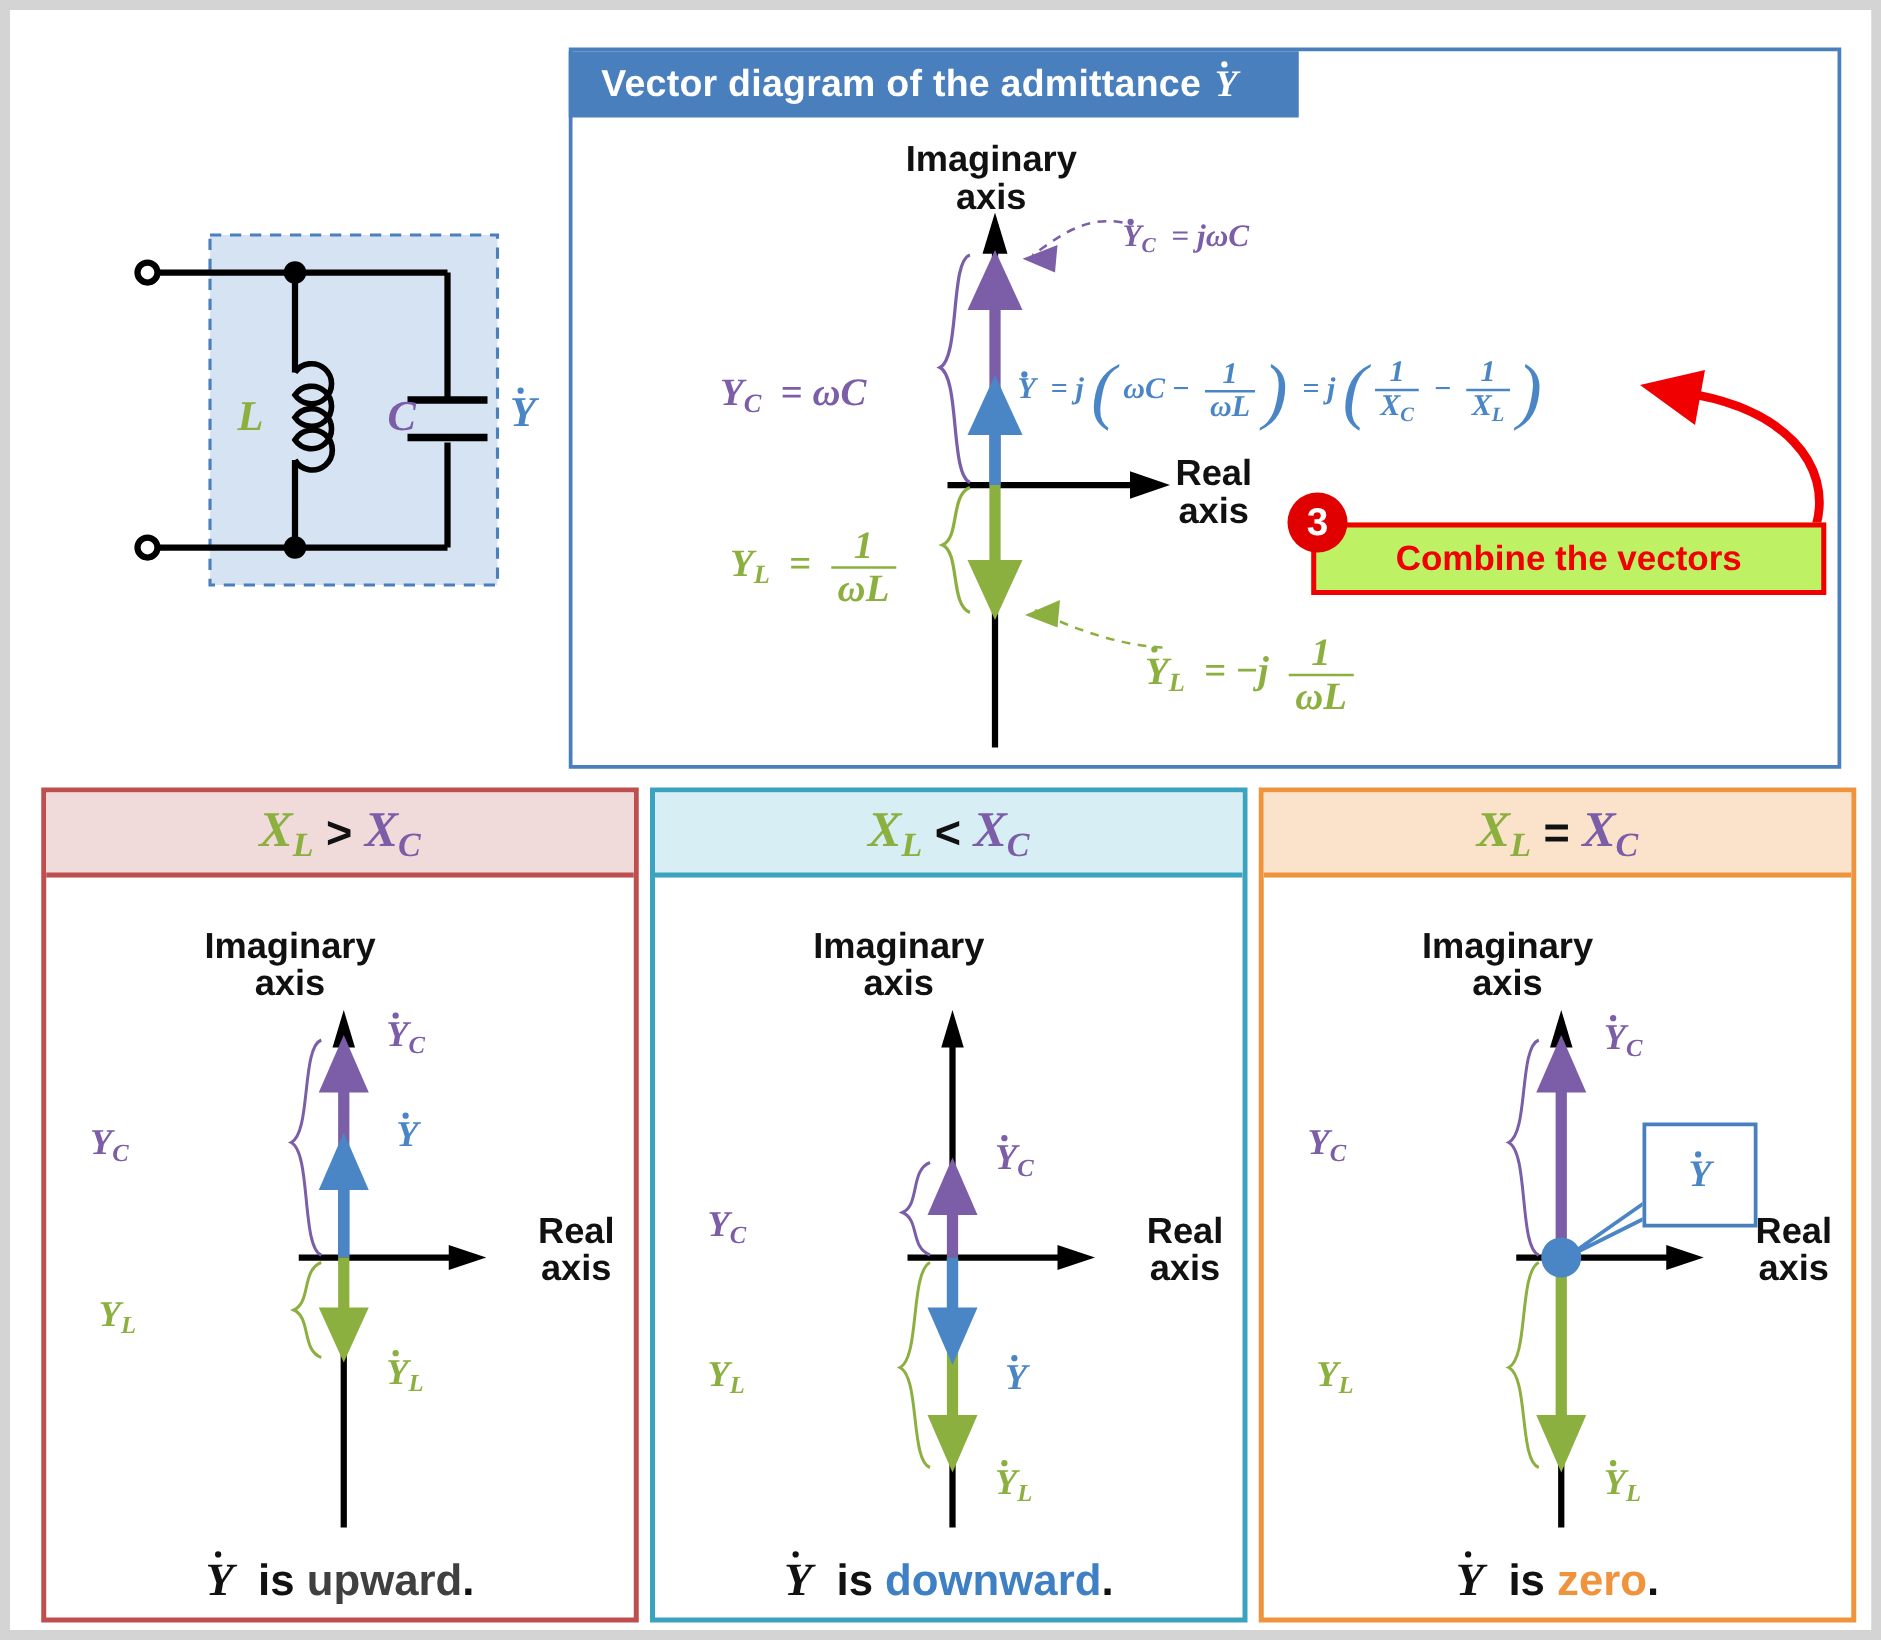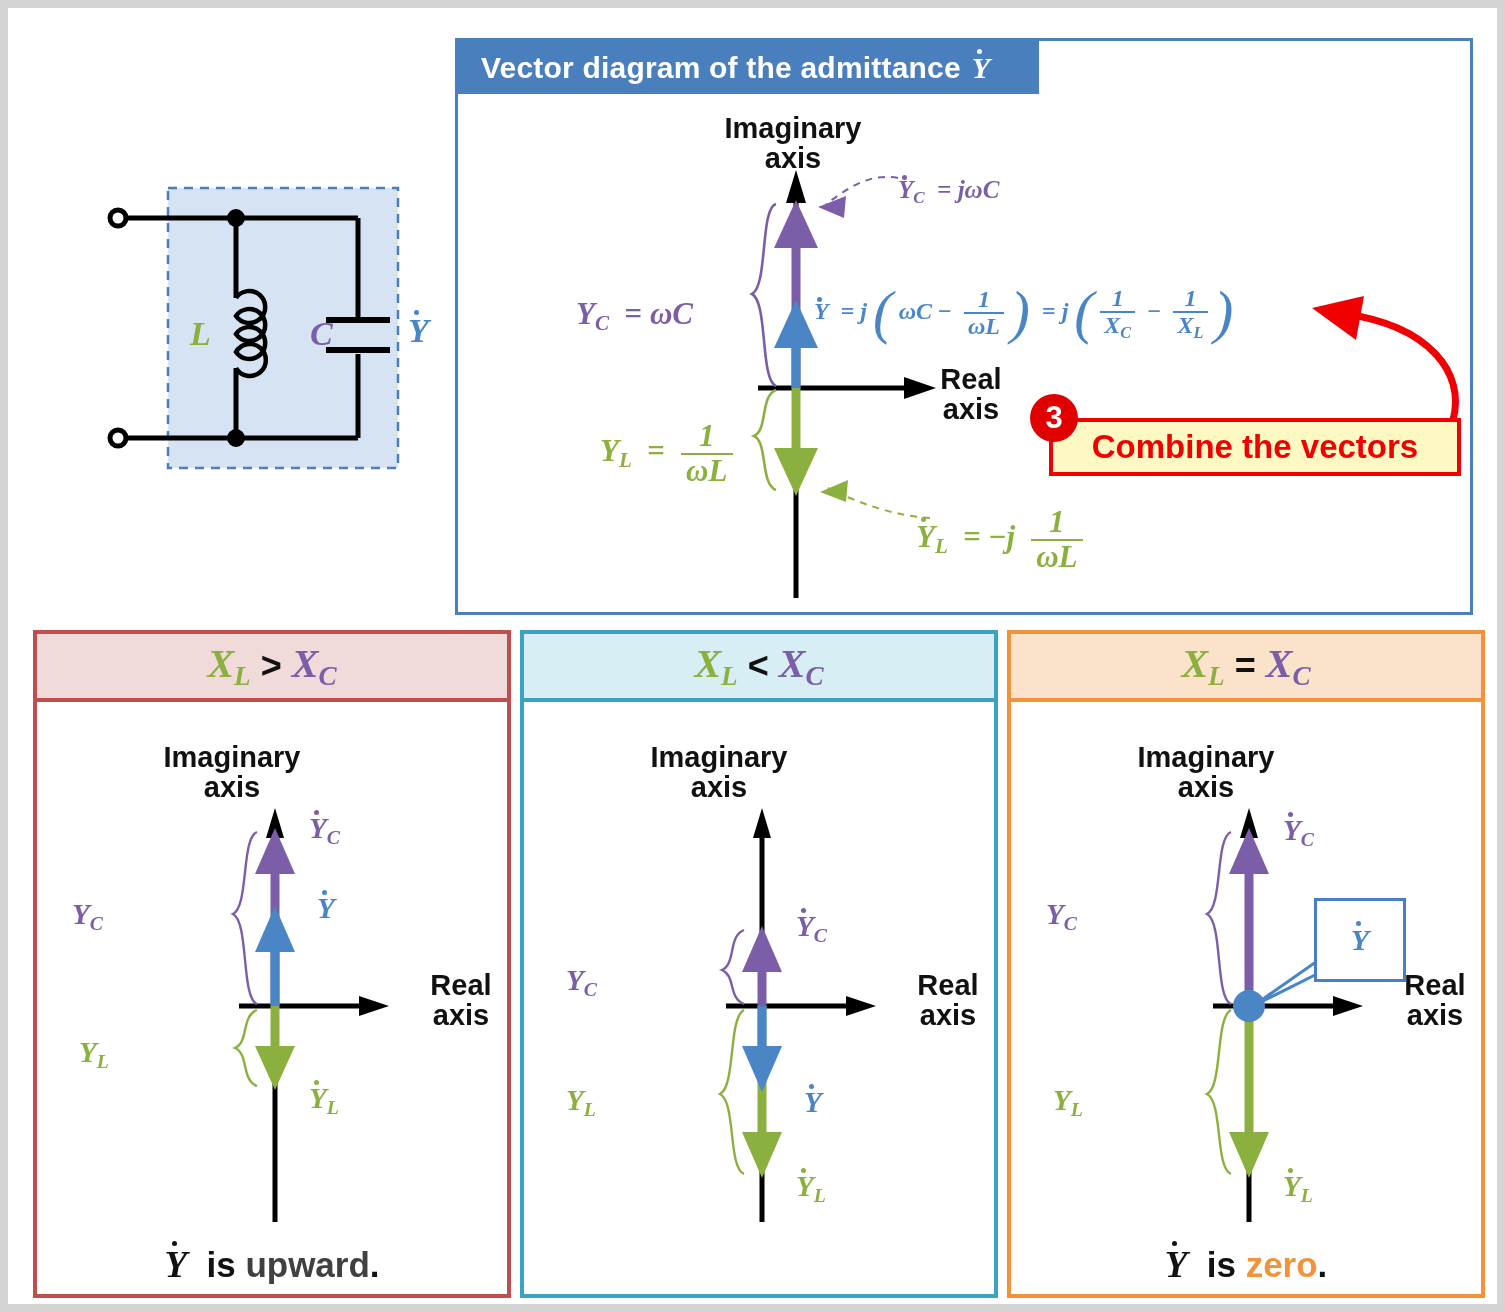--- a/index.html
+++ b/index.html
@@ -54,23 +54,23 @@
   #case2{left:512px;border:4px solid #3ba3c0;}
   #case2 .case-head{background:#d6eef4;border-bottom:4px solid #3ba3c0;}
   #case3{left:999px;border:4px solid #f0933d;}
   #case3 .case-head{background:#fbe3cb;border-bottom:4px solid #f0933d;}
 
   .axislabel{font-size:29px;font-weight:bold;color:#111;line-height:1.05;text-align:center;}
 
   
   #combine-box{
     left:1041px;top:410px;width:412px;height:58px;
-    border:4px solid #f00000;background:#fef9c3;box-sizing:border-box;
+    border:4px solid #f00000;background:#bef264;box-sizing:border-box;
     display:flex;align-items:center;justify-content:center;
-    color:#f00000;font-size:33px;font-weight:bold;
+    color:#f00000;font-size:28px;font-weight:bold;
   }
   #combine-badge{
     left:1022px;top:386px;width:48px;height:48px;border-radius:50%;
     background:#e00000;color:#fff;font-size:31px;font-weight:bold;
     display:flex;align-items:center;justify-content:center;
   }
 </style>
 </head>
 <body>
 
@@ -142,21 +142,21 @@
   <div class="abs axislabel" style="left:908px;top:356px;width:110px;">
     <div>Real</div>
     <div>axis</div>
   </div>
 
   <div class="abs mathi" style="left:568px;top:288px;font-size:31px;color:#7b5ea7;">
     <span class="mathu" style="font-style:italic;">Y</span><span class="sub">C</span>
     <span style="font-style:normal;">&nbsp;=&nbsp;</span>ω<span class="mathu" style="font-style:italic;">C</span>
   </div>
 
-  <div class="abs mathi" style="left:576px;top:412px;font-size:31px;color:#8cb040;margin-left:16px;">
+  <div class="abs mathi" style="left:576px;top:412px;font-size:31px;color:#8cb040;">
     <span class="mathu" style="font-style:italic;">Y</span><span class="sub">L</span>
     <span style="font-style:normal;">&nbsp;=&nbsp;</span>
     <span class="frac"><span>1</span><span class="den">ω<span style="font-style:italic;">L</span></span></span>
   </div>
 
   <div class="abs mathi" style="left:890px;top:168px;font-size:25px;color:#7b5ea7;">
     <span class="dotwrap"><span class="dotmark"></span>Y</span><span class="sub">C</span>
     <span style="font-style:normal;">&nbsp;=&nbsp;</span><span>j</span>ω<span>C</span>
   </div>
 
@@ -284,20 +284,24 @@
       <div class="abs mathi" style="left:42px;top:382px;font-size:29px;color:#8cb040;">Y<span class="sub">L</span></div>
       <div class="abs mathi" style="left:272px;top:208px;font-size:29px;color:#7b5ea7;">
         <span class="dotwrap"><span class="dotmark"></span>Y</span><span class="sub">C</span>
       </div>
       <div class="abs mathi" style="left:280px;top:384px;font-size:29px;color:#4a86c5;">
         <span class="dotwrap"><span class="dotmark"></span>Y</span>
       </div>
       <div class="abs mathi" style="left:272px;top:468px;font-size:29px;color:#8cb040;">
         <span class="dotwrap"><span class="dotmark"></span>Y</span><span class="sub">L</span>
       </div>
+      <div class="case-caption">
+        <span class="mathi dotwrap" style="font-size:37px;"><span class="dotmark"></span>Y</span>
+        <span>&nbsp;is&nbsp;</span><span style="color:#3f7fc4;">downward</span><span>.</span>
+      </div>
     </div>
   </div>
 
   <div class="case" id="case3">
     <div class="case-head">
       <span class="mathi" style="color:#8cb040;"><span>X</span><span class="sub">L</span></span>
       <span style="color:#111;font-weight:bold;padding:0 10px;font-size:36px;">=</span>
       <span class="mathi" style="color:#7b5ea7;"><span>X</span><span class="sub">C</span></span>
     </div>
     <div class="case-body">

